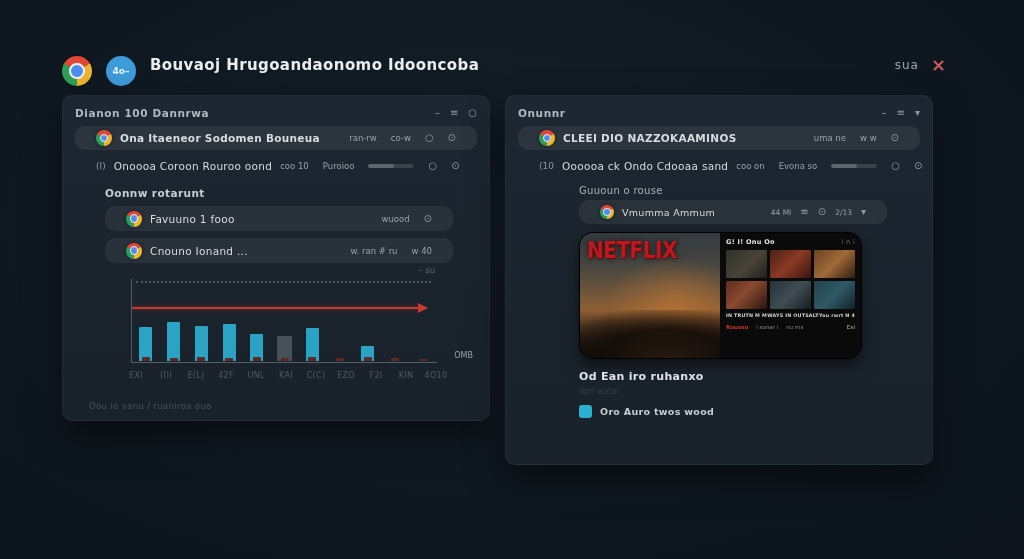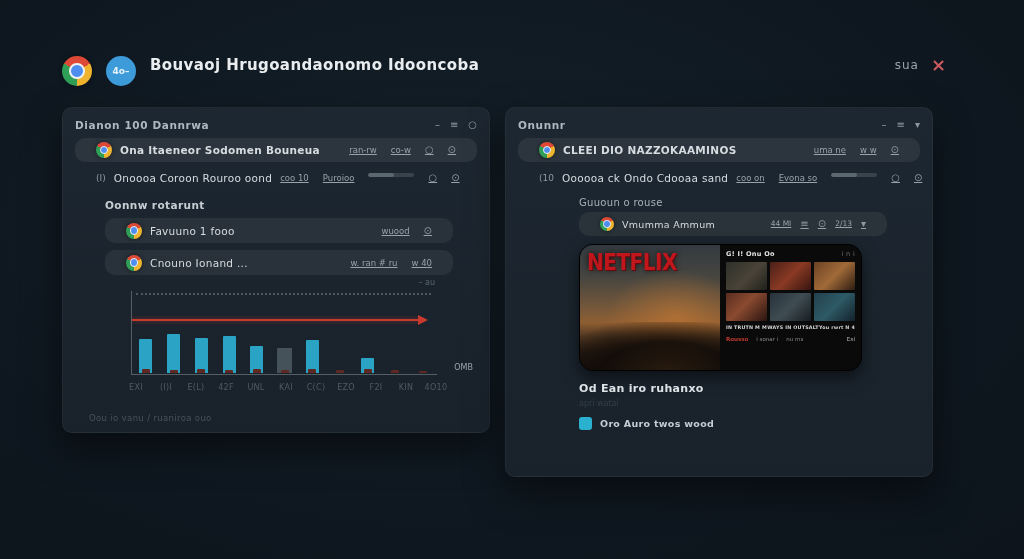--- a/index.html
+++ b/index.html
@@ -26,36 +26,36 @@
     color:#eaf4fb; font-size:9px; font-weight:bold; display:flex; align-items:center;
     justify-content:center; flex:none; }
   .win-title { font-size:15px; font-weight:bold; color:#e9edef; letter-spacing:.4px; }
   .title-right { margin-left:auto; display:flex; align-items:center; gap:12px; }
   .close-hint { font-size:12px; color:#9aa3a9; letter-spacing:1px; }
   .win-close { font-size:18px; font-weight:bold; color:#c9595e; line-height:1; cursor:default; }
 
   
   .panel { position:absolute; background:linear-gradient(180deg,#1d2731 0%,#19222b 100%);
     border-radius:10px; border:1px solid rgba(255,255,255,.045);
-    box-shadow:0 16px 36px rgba(0,0,0,.5); padding:8px 12px;margin-top:12px; }
+    box-shadow:0 16px 36px rgba(0,0,0,.5); padding:8px 12px; }
   .left-panel  { left:62px;  top:95px; width:428px; height:326px; }
   .right-panel { left:505px; top:95px; width:428px; height:370px; }
 
   .panel-head { display:flex; align-items:center; height:18px; }
   .panel-title { font-size:10.5px; font-weight:bold; color:#adb8c0; letter-spacing:.6px; }
   .head-icons { margin-left:auto; display:flex; gap:10px; font-size:9px; color:#6d7a83; }
 
   .trow { display:flex; align-items:center; gap:8px; border-radius:10px;
     padding:0 21px; height:24px; margin-top:4px; }
   .trow.hl { background:#2c353d; }
   .row-label { font-size:10.5px; color:#d6dce0; letter-spacing:.3px; white-space:nowrap; }
   .row-label.b { font-weight:bold; }
   .bullet { font-size:9px; color:#8e99a1; }
-  .stats { margin-left:auto; display:flex; align-items:flex-start; gap:14px;
-    font-size:8.5px; color:#97a2aa; white-space:nowrap;text-decoration:underline; }
+  .stats { margin-left:auto; display:flex; align-items:center; gap:14px;
+    font-size:8.5px; color:#97a2aa; white-space:nowrap; }
   .g-ic { font-size:10px; color:#8d98a0; line-height:1; }
   .pbar { width:46px; height:4px; border-radius:2px; background:#39434b; overflow:hidden; }
   .pbar i { display:block; height:100%; width:55%; background:#5c686f; border-radius:2px; }
 
   .section-label { margin:9px 0 2px 30px; font-size:10.5px; font-weight:bold;
     color:#c7ced3; letter-spacing:.4px; }
   .sub-rows { margin:0 24px 0 30px; }
   .sub-rows .trow { height:25px; margin-top:7px; background:#29323a; }
   .mini-note { text-align:right; margin:3px 42px 0 0; font-size:8px; color:#5a666f; }
 

